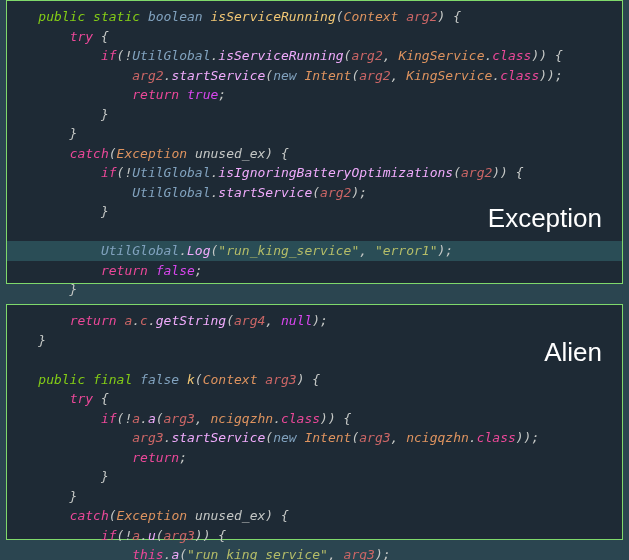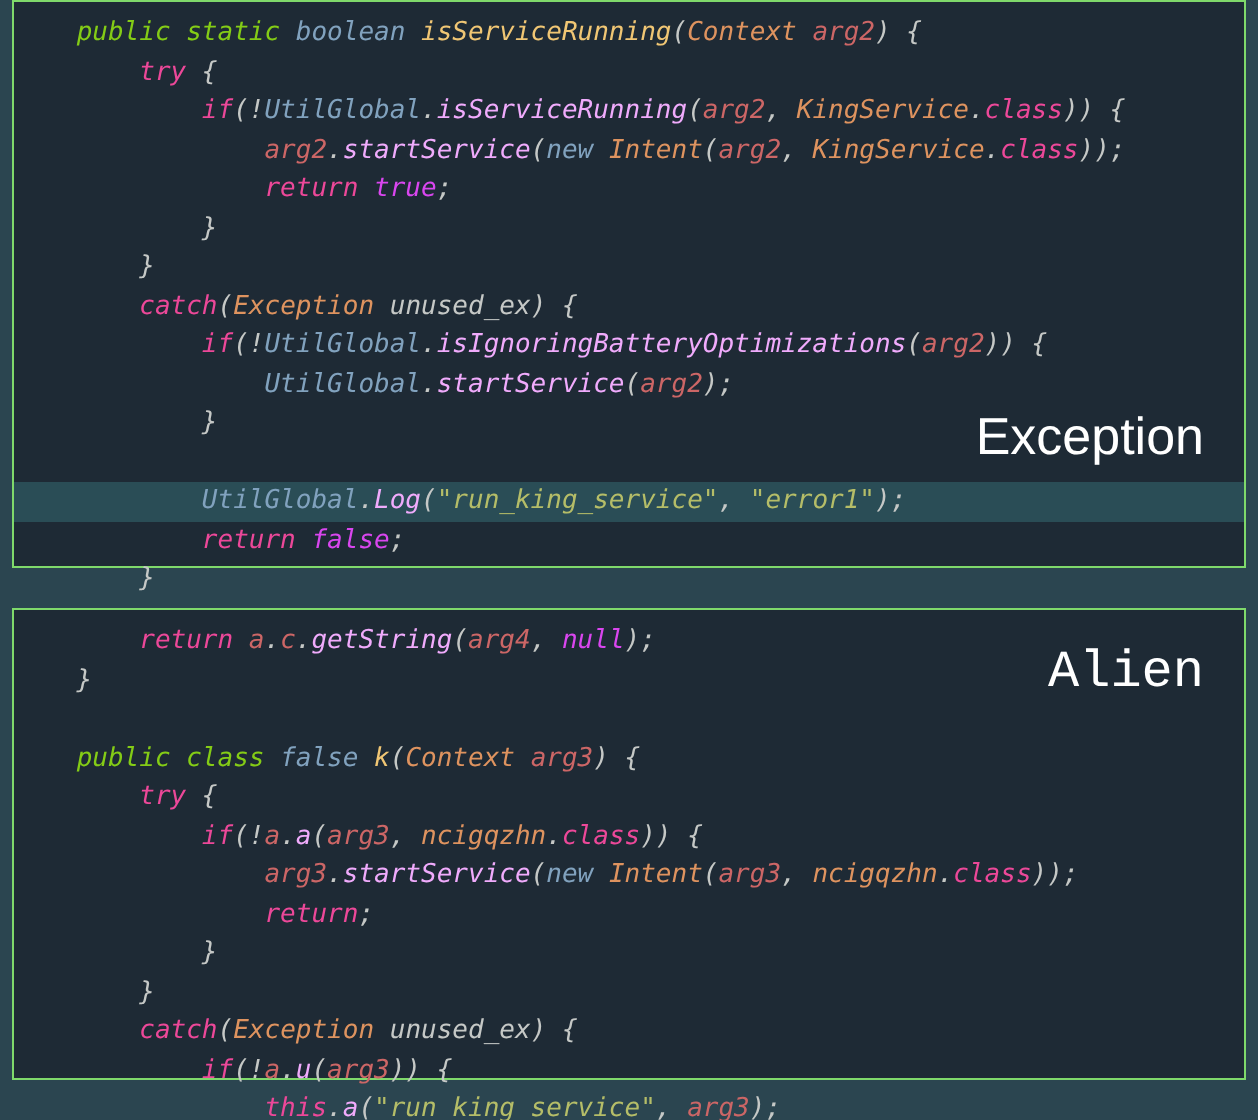--- a/index.html
+++ b/index.html
@@ -23,21 +23,21 @@
   .panel.bottom { margin-top: 20px; height: 236px; }
   .label {
     position: absolute;
     right: 20px;
     color: #ffffff;
     font-family: Arial, sans-serif;
     font-size: 26px;
     font-weight: 400;
   }
   .label.top { top: 198px; }
-  .label.bottom { top: 12px; font-family: Liberation Mono, monospace; }
+  .label.bottom { top: 28px; }
   pre {
     padding: 6px 0 0 0;
     white-space: pre;
     color: #c5c8c6;
     font-family: 'Consolas', 'Monaco', monospace;
     font-style: italic;
   }
   .k-mod { color: #84cc16; } 
   .k-type { color: #81a2be; } 
   .k-flow { color: #ec4899; } 
@@ -73,21 +73,21 @@
 
         <span class="k-flow">return</span> <span class="k-bool">false</span>;
     }</pre>
   <div class="label top">Exception</div>
 </div>
 
 <div class="panel bottom">
 <pre>        <span class="k-flow">return</span> <span class="k-var">a</span>.<span class="k-var">c</span>.<span class="k-method">getString</span>(<span class="k-var">arg4</span>, <span class="k-bool">null</span>);
     }
 
-    <span class="k-mod">public class</span> <span class="k-type">false</span> <span class="k-func">k</span>(<span class="k-class">Context</span> <span class="k-var">arg3</span>) {
+    <span class="k-mod">public final</span> <span class="k-type">false</span> <span class="k-func">k</span>(<span class="k-class">Context</span> <span class="k-var">arg3</span>) {
         <span class="k-flow">try</span> {
             <span class="k-flow">if</span>(<span>!</span><span class="k-var">a</span>.<span class="k-method">a</span>(<span class="k-var">arg3</span>, <span class="k-class">ncigqzhn</span>.<span class="k-flow">class</span>)) {
                 <span class="k-var">arg3</span>.<span class="k-method">startService</span>(<span class="k-type">new</span> <span class="k-class">Intent</span>(<span class="k-var">arg3</span>, <span class="k-class">ncigqzhn</span>.<span class="k-flow">class</span>));
                 <span class="k-flow">return</span>;
             }
         }
         <span class="k-flow">catch</span>(<span class="k-class">Exception</span> <span class="k-white">unused_ex</span>) {
             <span class="k-flow">if</span>(<span>!</span><span class="k-var">a</span>.<span class="k-method">u</span>(<span class="k-var">arg3</span>)) {
                 <span class="k-flow">this</span>.<span class="k-method">a</span>(<span class="k-str">"run_king_service"</span>, <span class="k-var">arg3</span>);
             }

